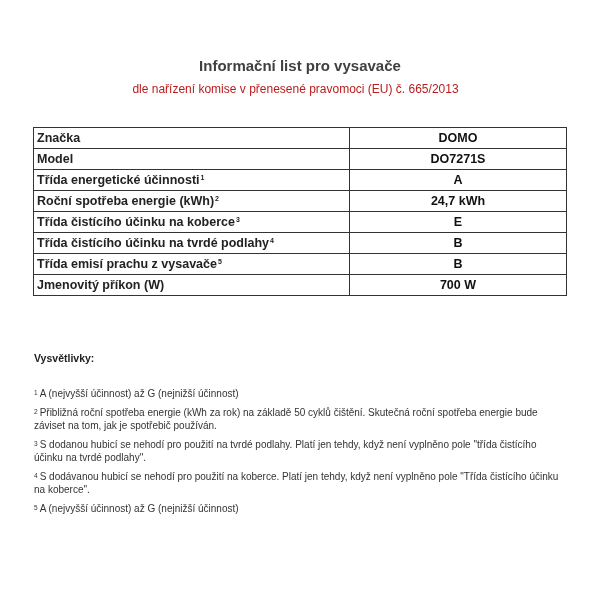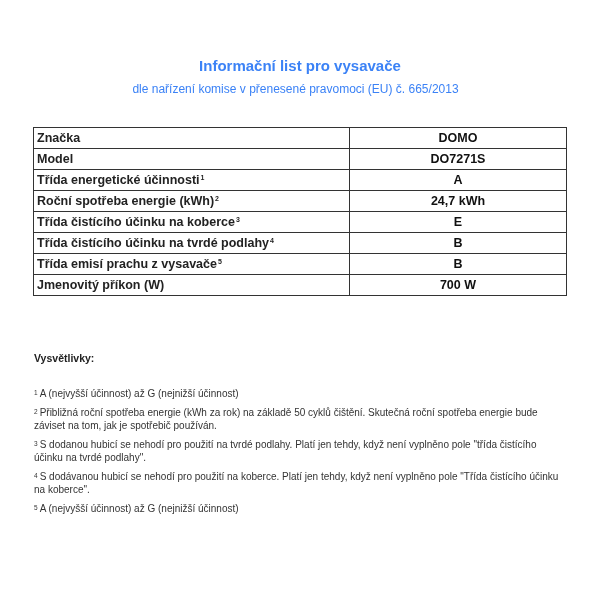--- a/index.html
+++ b/index.html
@@ -16,30 +16,30 @@
       color: #1a1a1a;
     }
     .title {
       position: absolute;
       left: 0;
       top: 57px;
       width: 600px;
       text-align: center;
       font-size: 15px;
       font-weight: bold;
-      color: #3b82f6;
+      color: #404040;
     }
     .subtitle {
       position: absolute;
       left: 0;
       top: 82px;
       width: 591px;
       text-align: center;
       font-size: 12px;
-      color: #3b82f6;
+      color: #b91c1c;
     }
     table.info {
       position: absolute;
       left: 33px;
       top: 127px;
       width: 534px;
       border-collapse: collapse;
       border: 1.5px solid #333;
     }
     table.info td {

